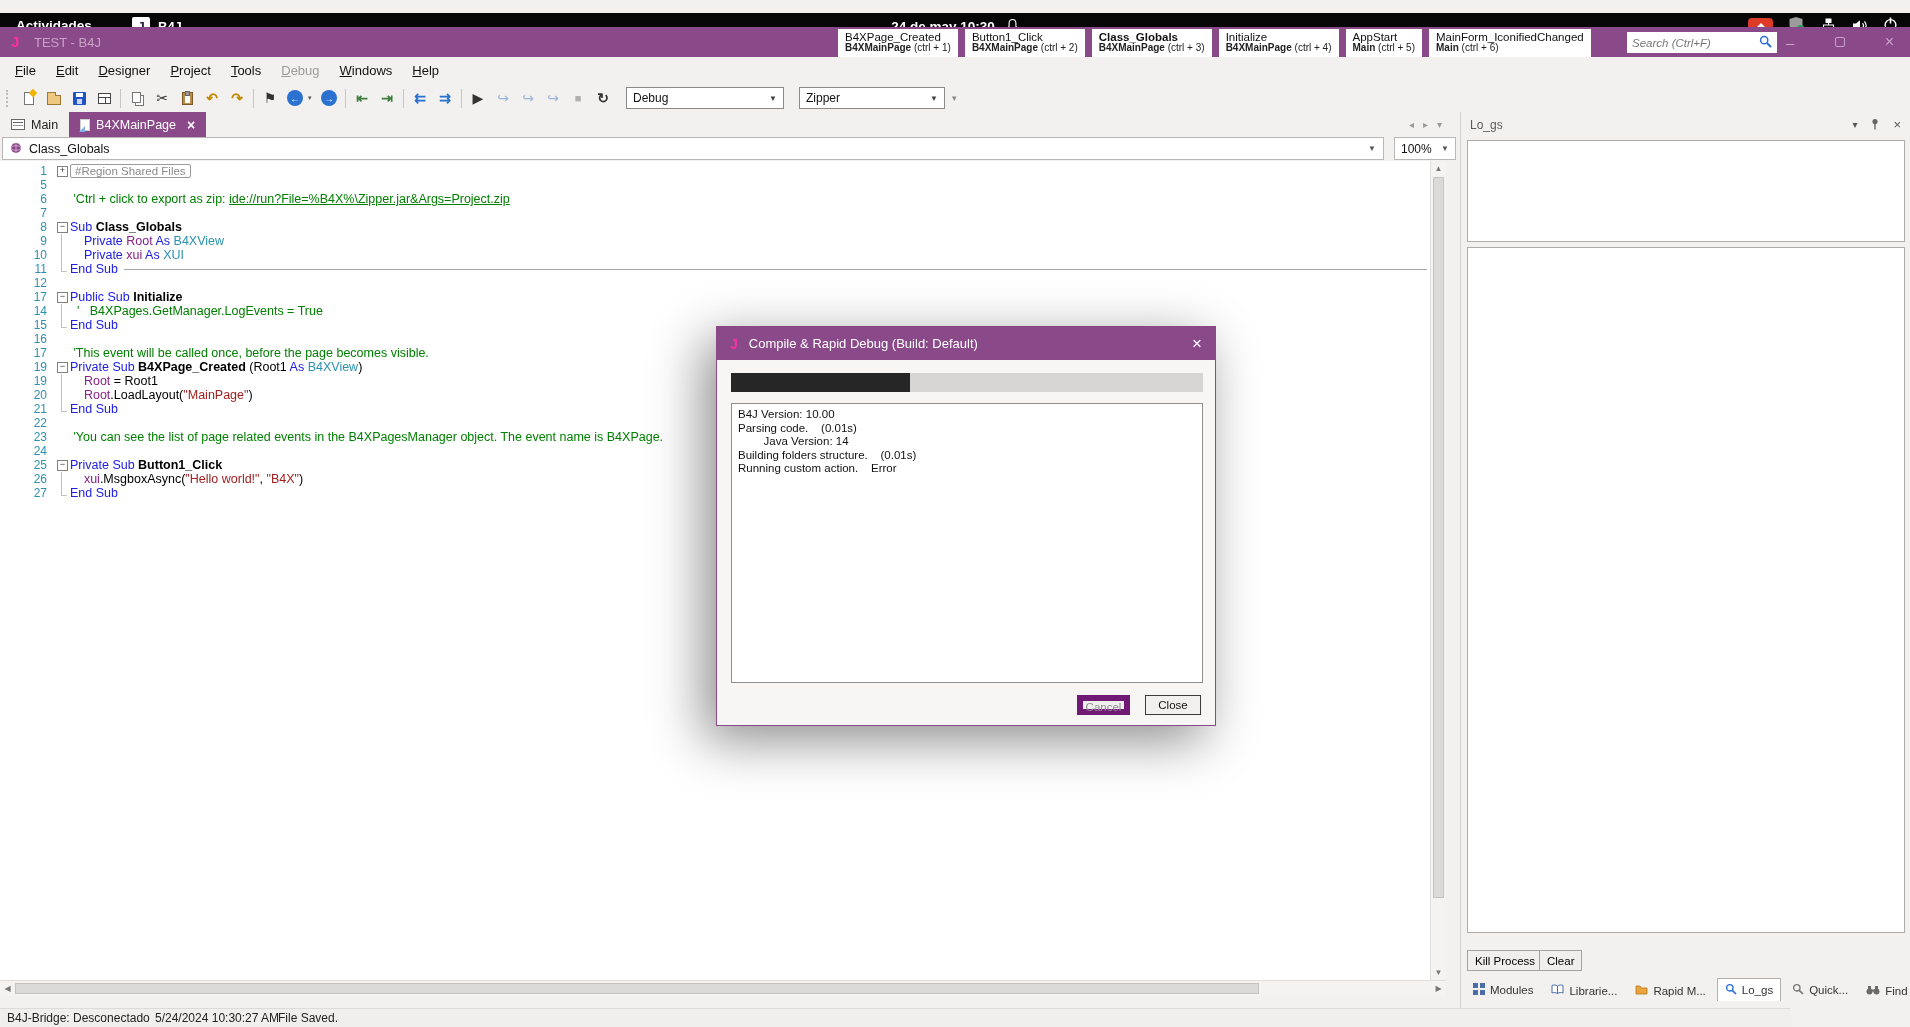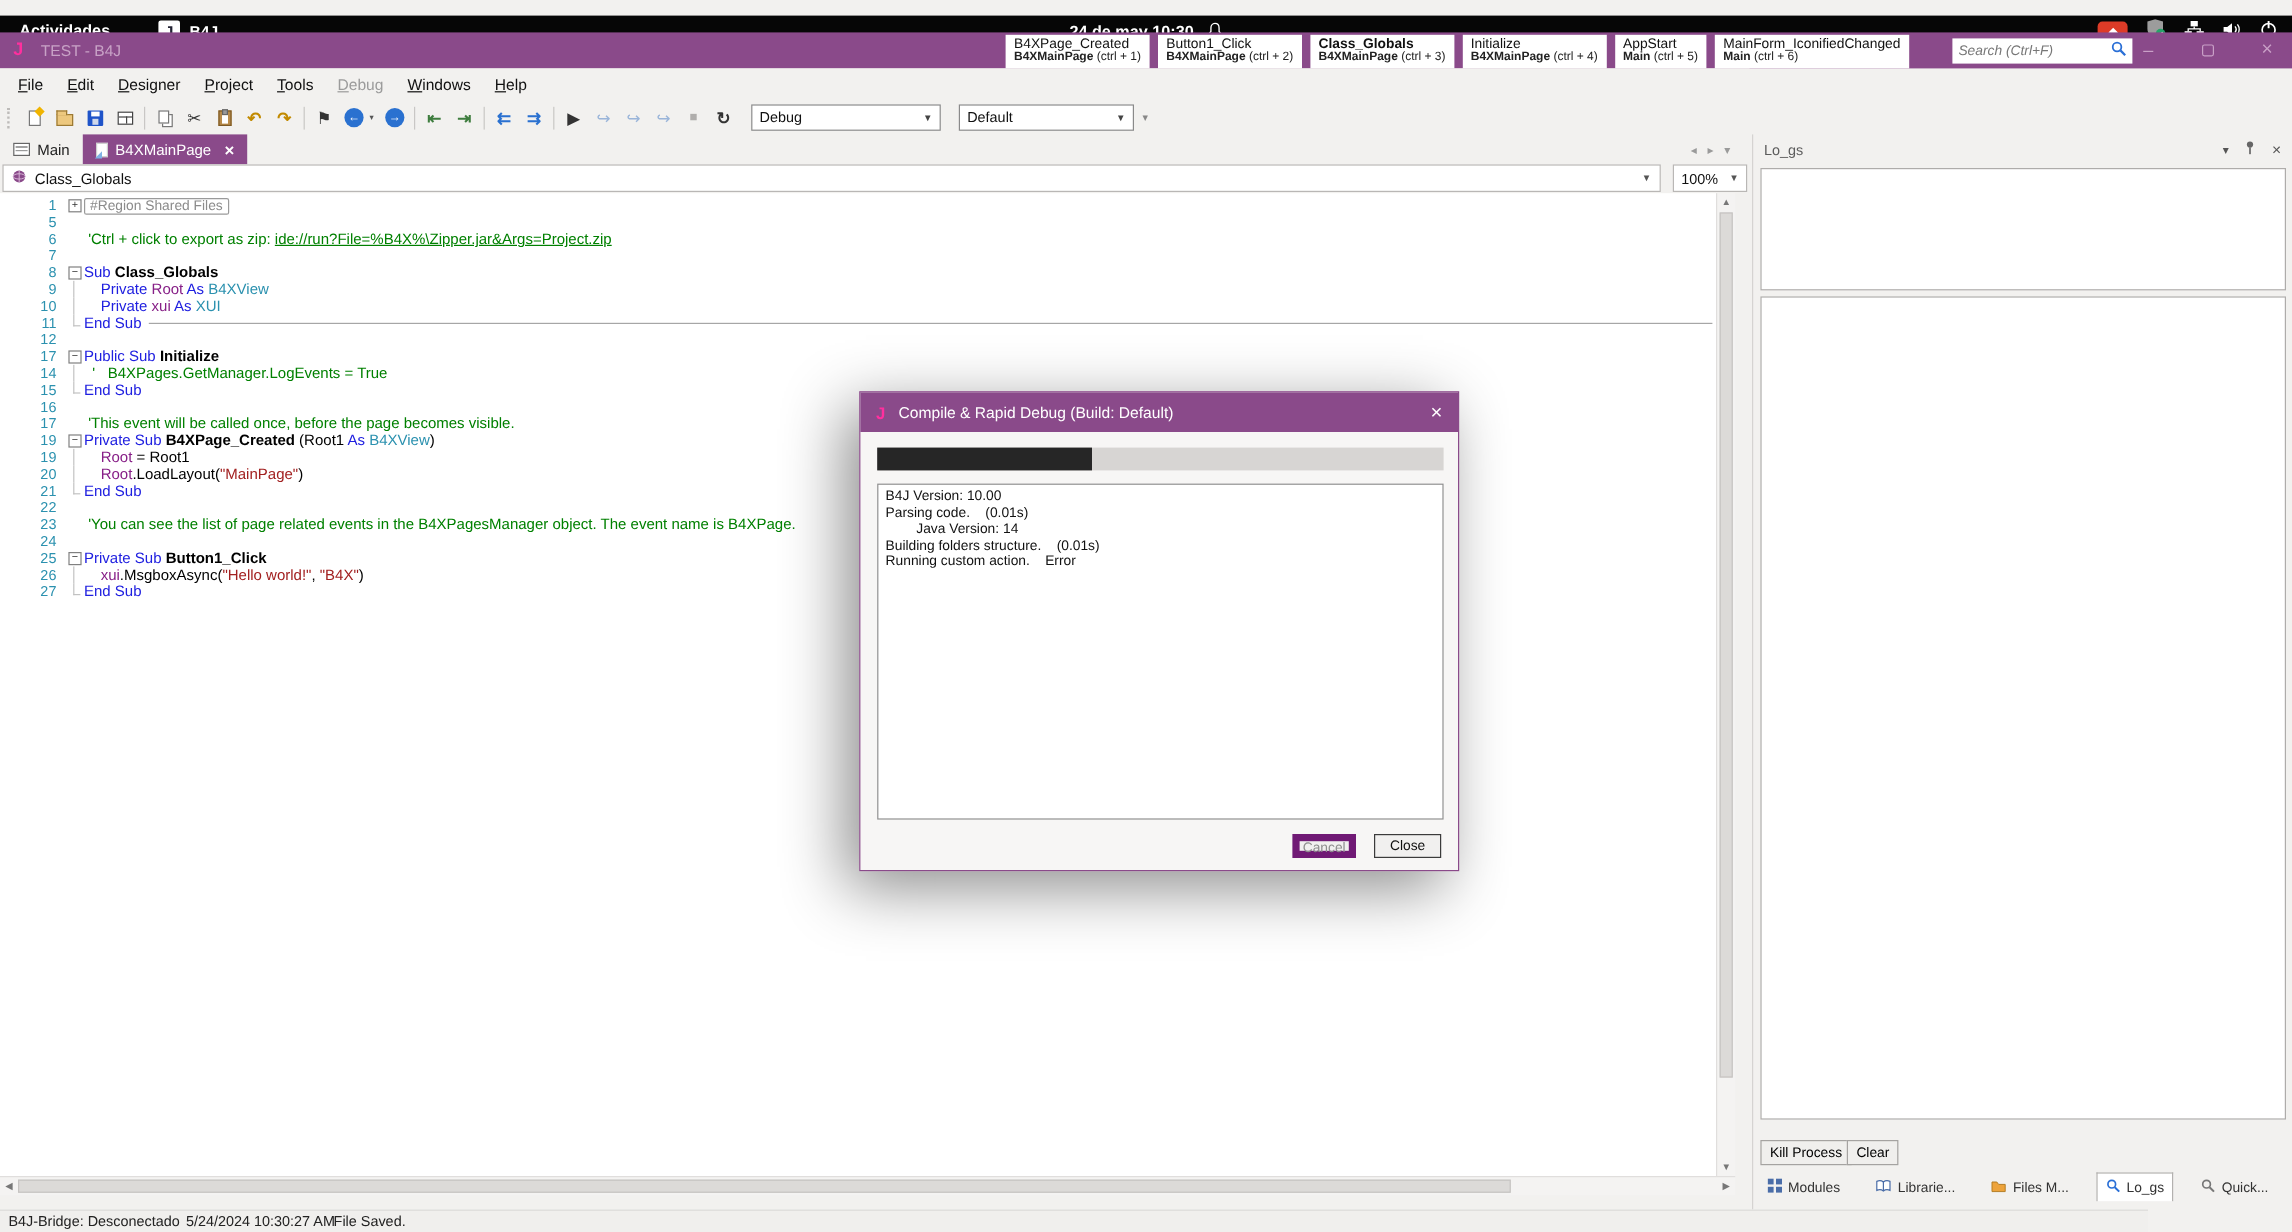--- a/index.html
+++ b/index.html
@@ -123,21 +123,21 @@
 
   
   .panel { position:absolute; top:112px; left:1460px; width:450px; height:896px; background:#f2f1ef; border-left:1px solid #d5d3d1; }
   .panel-header { position:absolute; top:6px; left:9px; font-size:12px; color:#5c5c5c; }
   .panel-icons { position:absolute; top:5px; right:9px; display:flex; gap:13px; color:#555; font-size:10px; align-items:center; }
   .pbox1 { position:absolute; top:28px; left:6px; width:438px; height:102px; background:#fff; border:1px solid #aeacaa; }
   .pbox2 { position:absolute; top:135px; left:6px; width:438px; height:686px; background:#fff; border:1px solid #aeacaa; }
   .pbtn { position:absolute; height:21px; font-size:11.5px; background:#f0efed; border:1px solid #a5a3a1; padding:0 7px; font-family:inherit; }
   .kill-btn { left:6px; top:838px; }
   .clear-btn { left:78px; top:838px; }
-  .ptabs { position:absolute; left:0; top:864px; width:100%; height:25px; display:flex; align-items:flex-end; padding-left:5px; gap:16px; }
+  .ptabs { position:absolute; left:0; top:864px; width:100%; height:25px; display:flex; align-items:flex-end; padding-left:5px; gap:4px; }
   .ptab { display:flex; align-items:center; gap:5px; font-size:11.5px; padding:4px 7px; color:#333; white-space:nowrap; }
   .ptab.active { background:#fff; border:1px solid #b3b1af; border-bottom:none; }
 
   
   .status-bar { position:absolute; top:1008px; left:0; width:1790px; height:19px; background:#f0efed; border-top:1px solid #dddbd9; font-size:12px; color:#222; }
   .sb-bridge { position:absolute; left:7px; top:2px; }
   .sb-time { position:absolute; left:155px; top:2px; }
   .sb-saved { position:absolute; left:278px; top:2px; }
 
   
@@ -298,21 +298,21 @@
     <span class="ti c-dis">↪</span>
     <span class="ti c-dis">↪</span>
     <span class="ti c-dis">↪</span>
     <span class="ti" style="color:#b0aeac;font-size:11px;">■</span>
     <span class="ti" style="font-weight:700;">↻</span>
     <div class="combo">
       <span>Debug</span>
       <span class="arrow">▼</span>
     </div>
     <div class="combo default">
-      <span>Default</span>
+      <span>Zipper</span>
       <span class="arrow">▼</span>
     </div>
     <span class="overflow-glyph">▾</span>
   </div>
 
   <div class="doc-tabs">
     <div class="dtab">
       <span class="icon-form"></span>
       <span>Main</span>
     </div>
@@ -506,21 +506,21 @@
     <span class="pticon"><svg width="13" height="11">
               <path d="M6.5 2 C5 .8 2.5 .8 1 1.5 V9 C2.5 8.3 5 8.3 6.5 9.5 C8 8.3 10.5 8.3 12 9 V1.5 C10.5 .8 8 .8 6.5 2 Z" fill="#fff" stroke="#4a6da8"></path>
               <line x1="6.5" y1="2" x2="6.5" y2="9.5" stroke="#4a6da8"></line>
             </svg></span>
     <span class="ptlabel">Librarie...</span>
   </div>
         <div class="ptab">
     <span class="pticon"><svg width="13" height="11">
               <path d="M1 2 h4 l1.5 2 H12 v6 H1 Z" fill="#eda33b" stroke="#b27a20" stroke-width="0.8"></path>
             </svg></span>
-    <span class="ptlabel">Files M...</span>
+    <span class="ptlabel">Rapid M...</span>
   </div>
         <div class="ptab active">
     <span class="pticon"><svg width="12" height="12" viewBox="0 0 12 12">
               <circle cx="4.8" cy="4.8" r="3.2" fill="none" stroke="#2a6fd6" stroke-width="1.4"></circle>
               <line x1="7.3" y1="7.3" x2="11" y2="11" stroke="#2a6fd6" stroke-width="1.7"></line>
             </svg></span>
     <span class="ptlabel">Lo_gs</span>
   </div>
         <div class="ptab">
     <span class="pticon"><svg width="12" height="12" viewBox="0 0 12 12">

